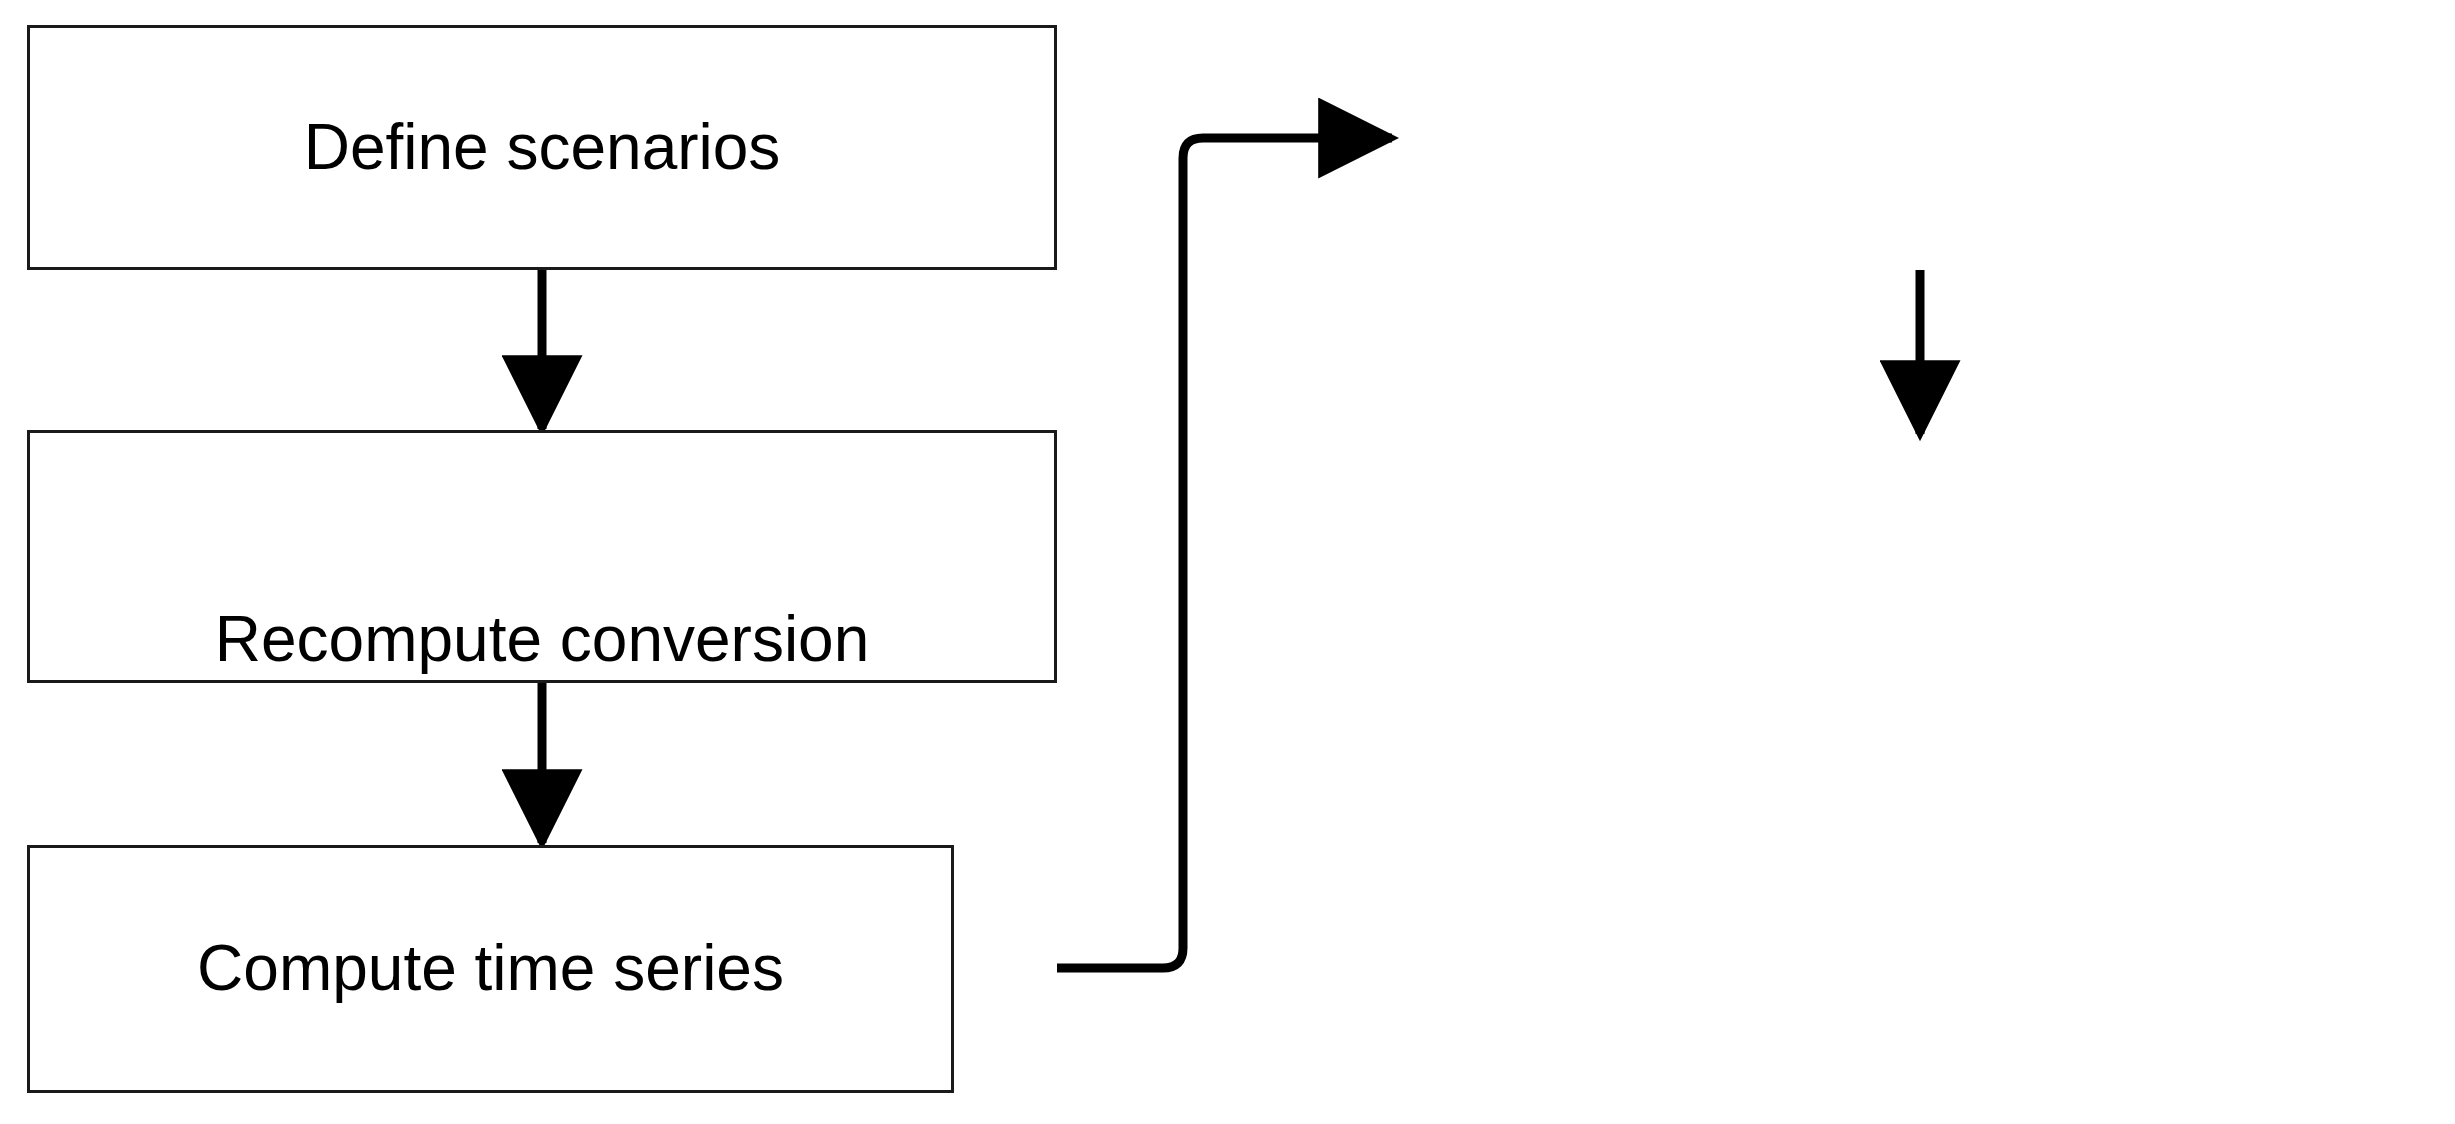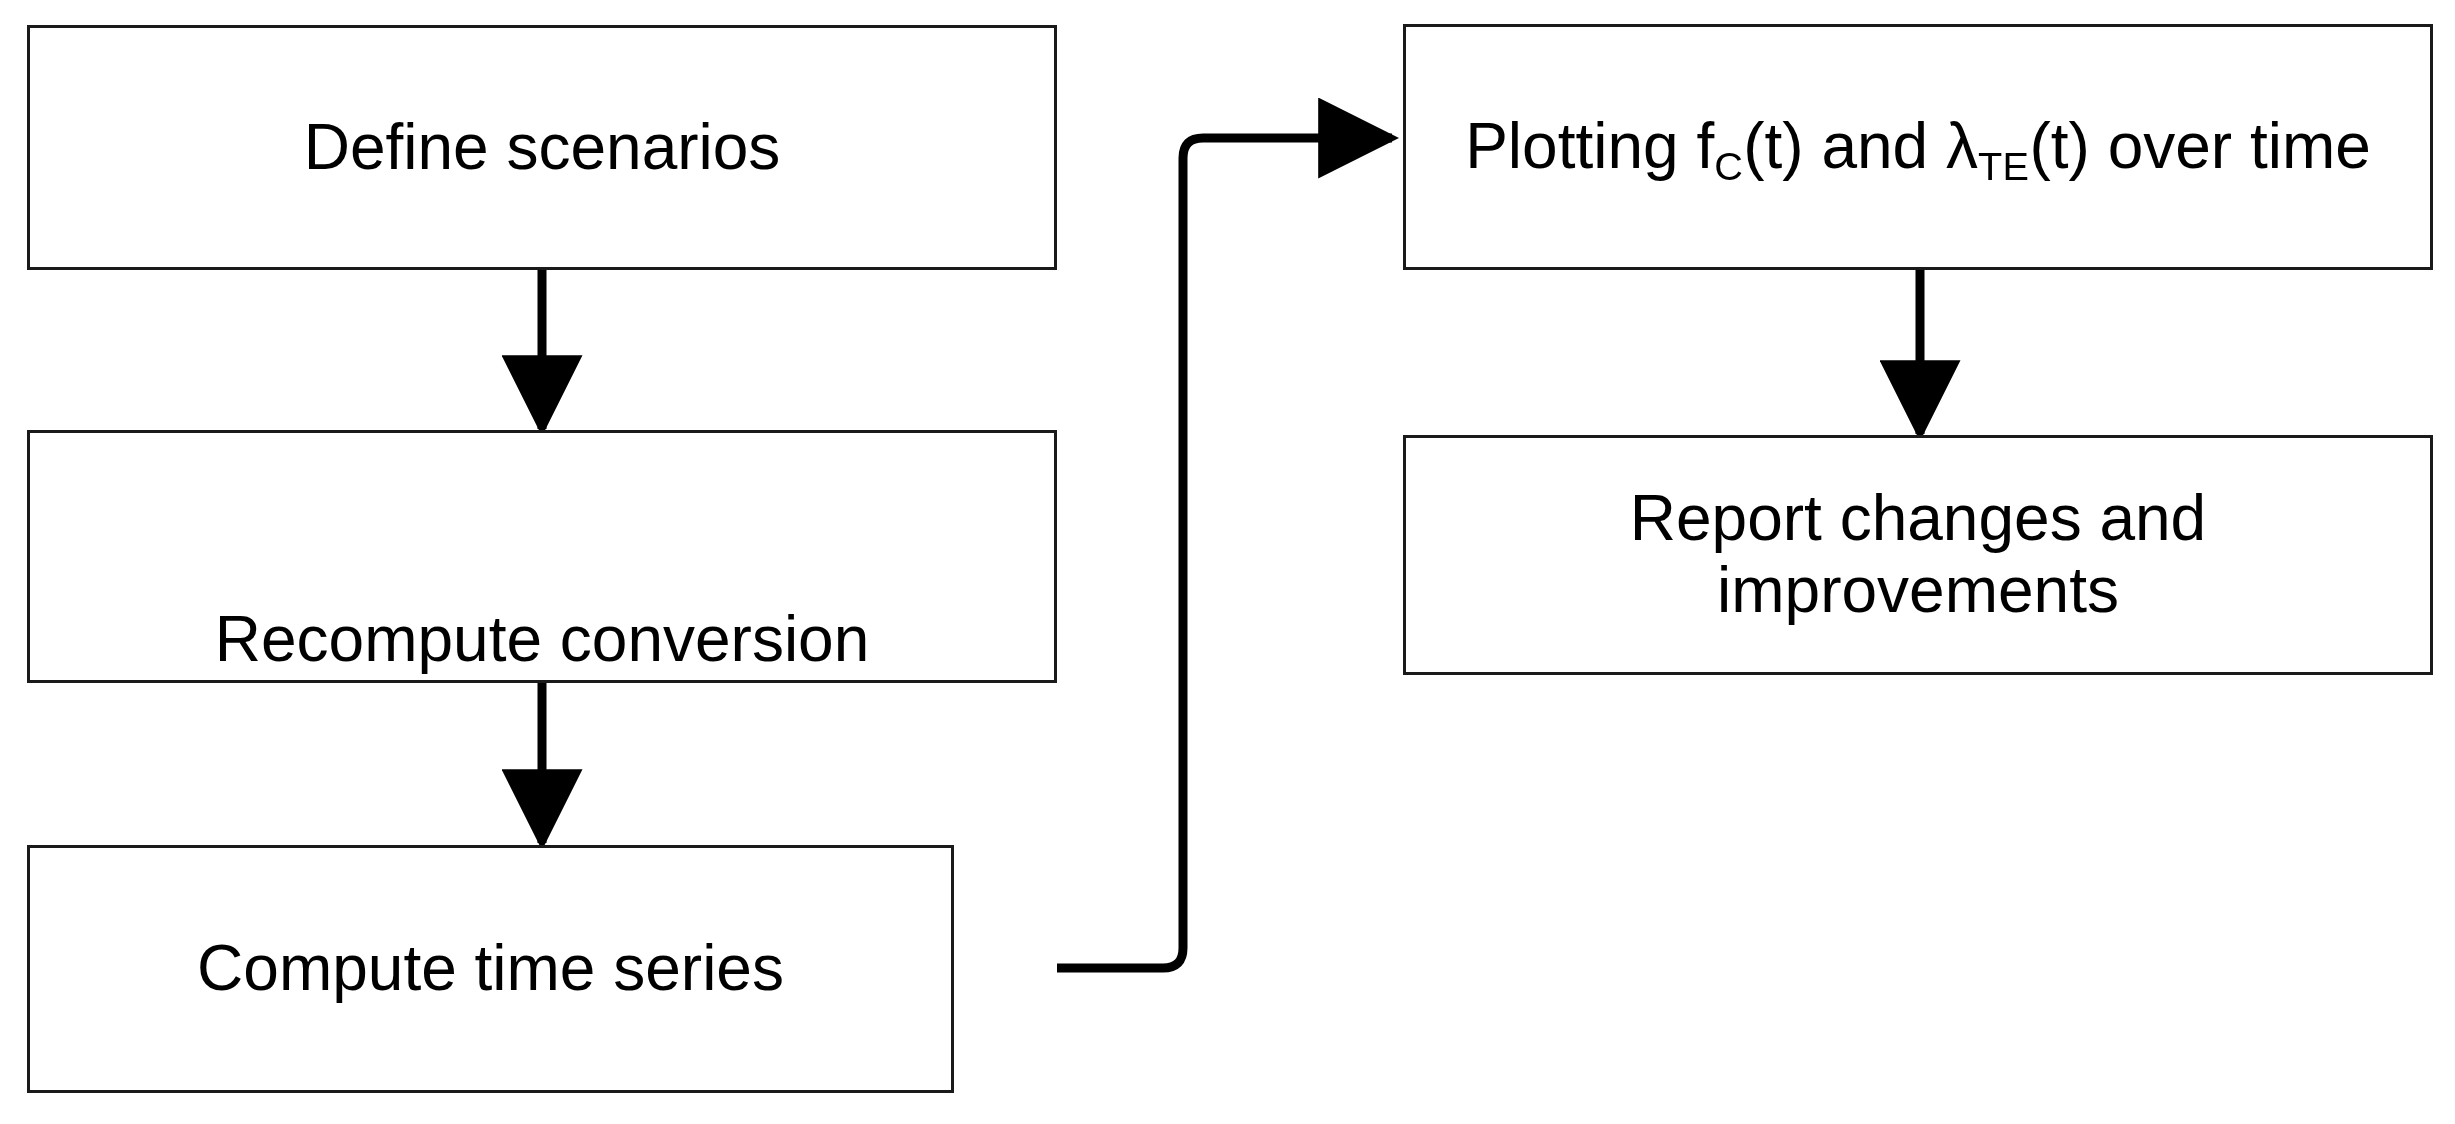--- a/index.html
+++ b/index.html
@@ -81,21 +81,15 @@
   </div>
 
   <div class="node" id="node-recompute">
     <span class="label">Recompute conversion</span>
   </div>
 
   <div class="node" id="node-compute">
     <span class="label">Compute time series</span>
   </div>
 
-  <div class="node" id="node-plot">
-    <span class="label"><span>Plotting f</span><sub>C</sub><span>(t) and λ</span><sub>TE</sub><span>(t) over time</span></span>
-  </div>
 
-  <div class="node" id="node-report">
-    <span class="label">Report changes and improvements</span>
-  </div>
 
 </div>
 
 </body></html>

